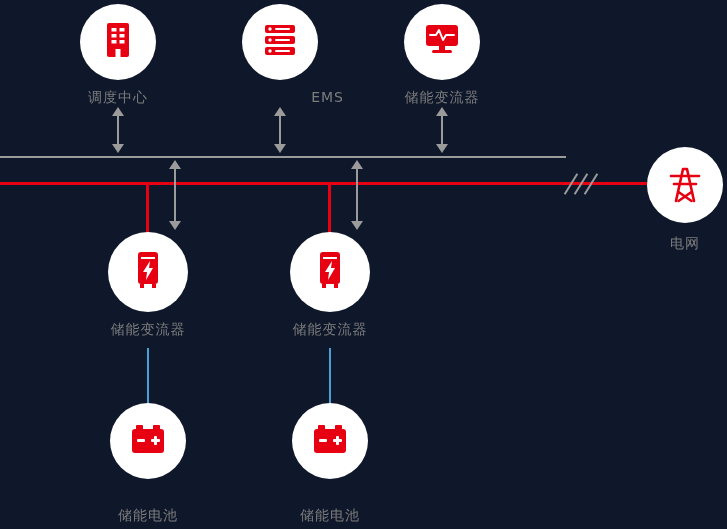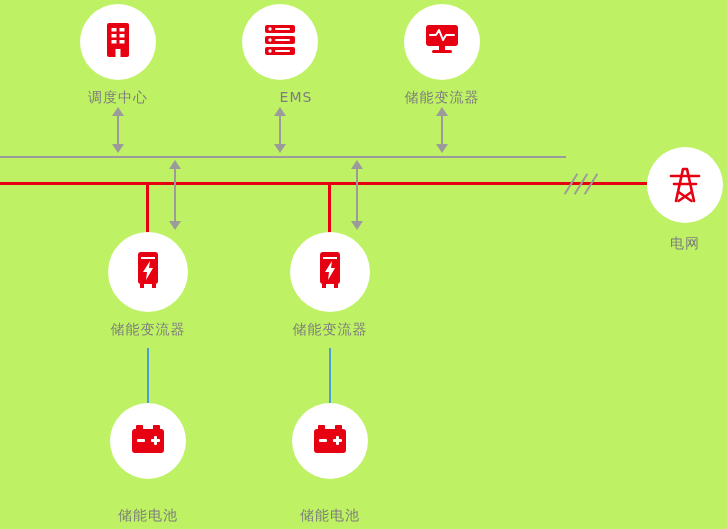--- a/index.html
+++ b/index.html
@@ -1,17 +1,17 @@
 <!DOCTYPE html>
 <html><head>
 <meta charset="utf-8">
 <style>
   html,body{margin:0;padding:0;background:#000;}
   .stage{
-    position:relative;width:727px;height:529px;background:#bef264;overflow:hidden;
+    position:relative;width:727px;height:529px;background:#0f172a;overflow:hidden;
     font-family:"DejaVu Sans","Liberation Sans",sans-serif;
   }
   .node{
     position:absolute;background:#fff;border-radius:50%;
     display:flex;align-items:center;justify-content:center;
   }
   .node.big{width:80px;height:80px;}
   .node.std{width:76px;height:76px;}
   .label{
     position:absolute;width:140px;text-align:center;color:#7d7d7d;
@@ -61,21 +61,21 @@
           <circle cx="12" cy="11" r="1.7"></circle>
             <rect x="17" y="10" width="15" height="2" rx="1"></rect>
           <circle cx="12" cy="22" r="1.7"></circle>
             <rect x="17" y="21" width="15" height="2" rx="1"></rect>
           <circle cx="12" cy="33" r="1.7"></circle>
             <rect x="17" y="32" width="15" height="2" rx="1"></rect>
         </g>
       </svg>
     </span>
   </div>
-  <div class="label" style="left:226px;top:88px;">EMS</div>
+  <div class="label" style="left:204px;top:88px;text-align:right;">EMS</div>
 
   <div class="node std" style="left:404px;top:4px;">
     <span>
       <svg width="44" height="44" viewBox="0 0 44 44">
         <rect x="6" y="7" width="32" height="21" rx="3" fill="#e60012"></rect>
         <polyline points="10,17 16,17 19,12 23,22 26,17 34,17" stroke="#fff" stroke-width="2" fill="none" stroke-linecap="round" stroke-linejoin="round"></polyline>
         <rect x="19" y="28" width="6" height="4" fill="#e60012"></rect>
         <rect x="12" y="32" width="20" height="3" rx="1.5" fill="#e60012"></rect>
       </svg>
     </span>

